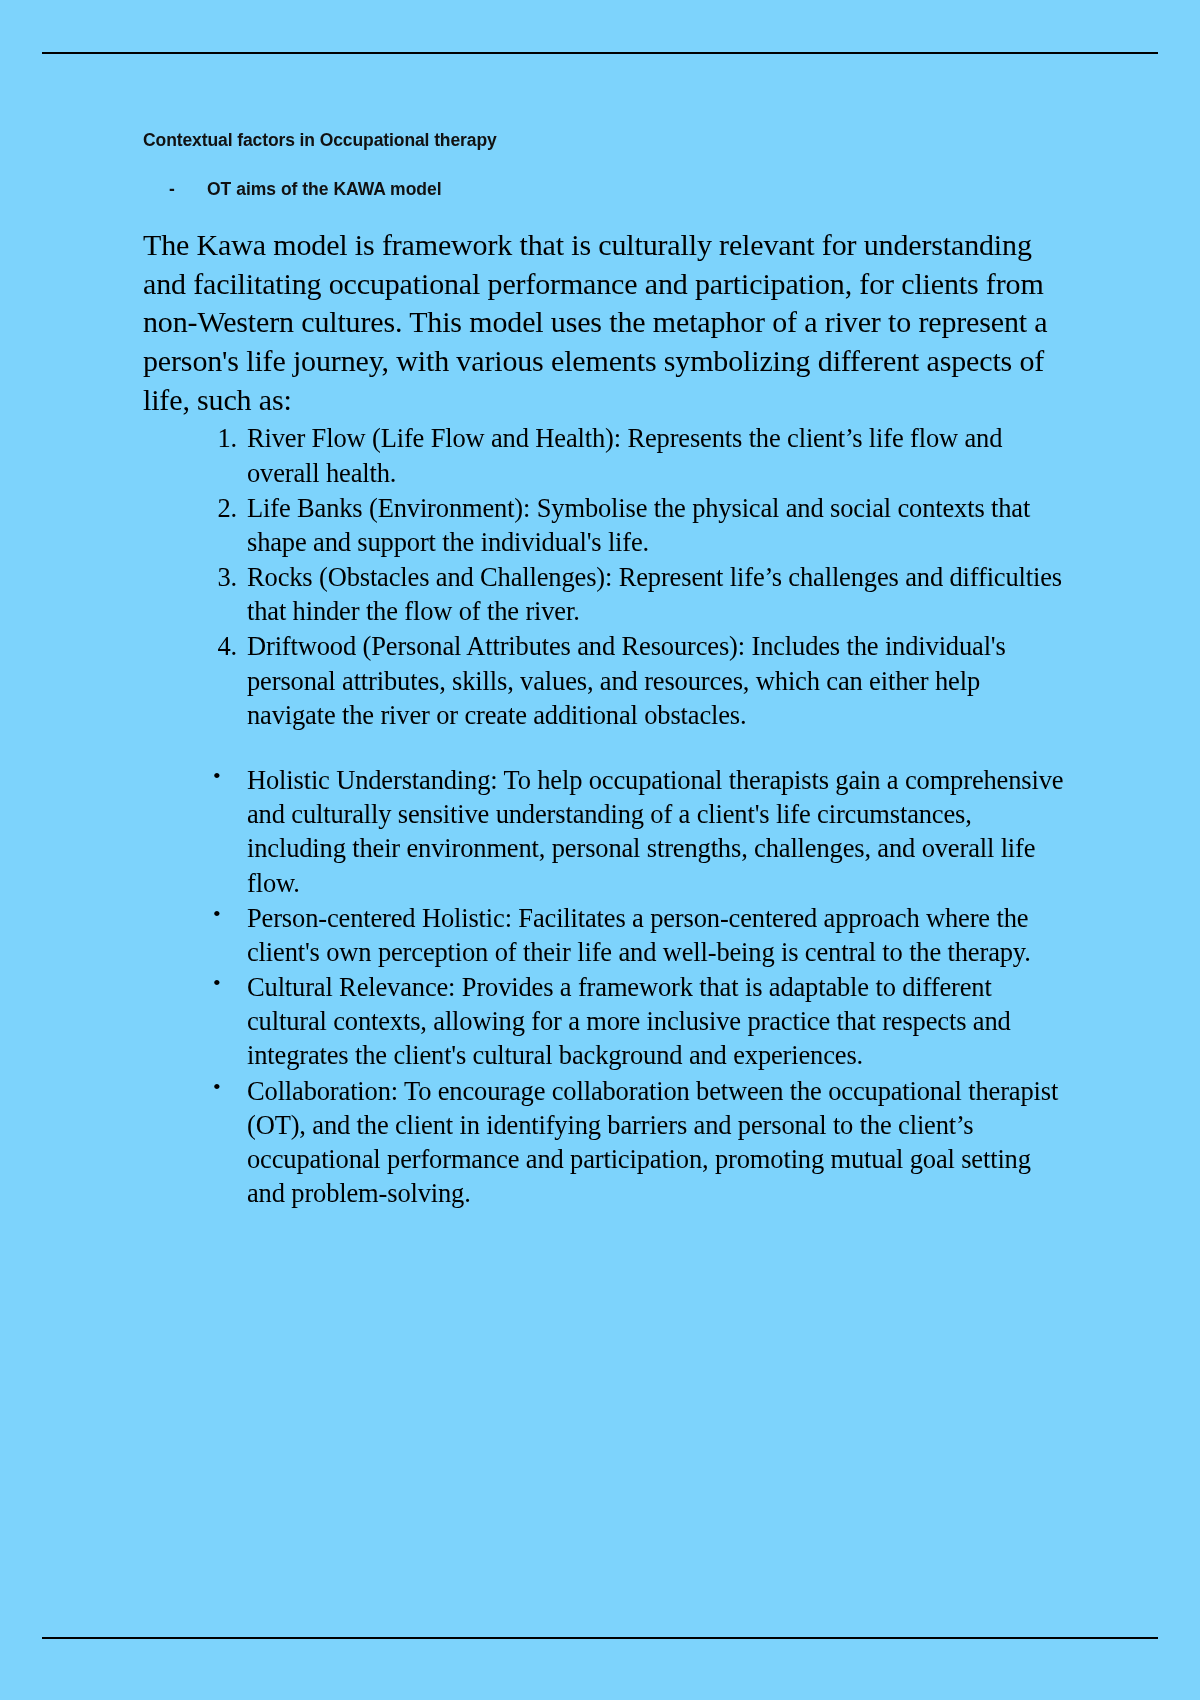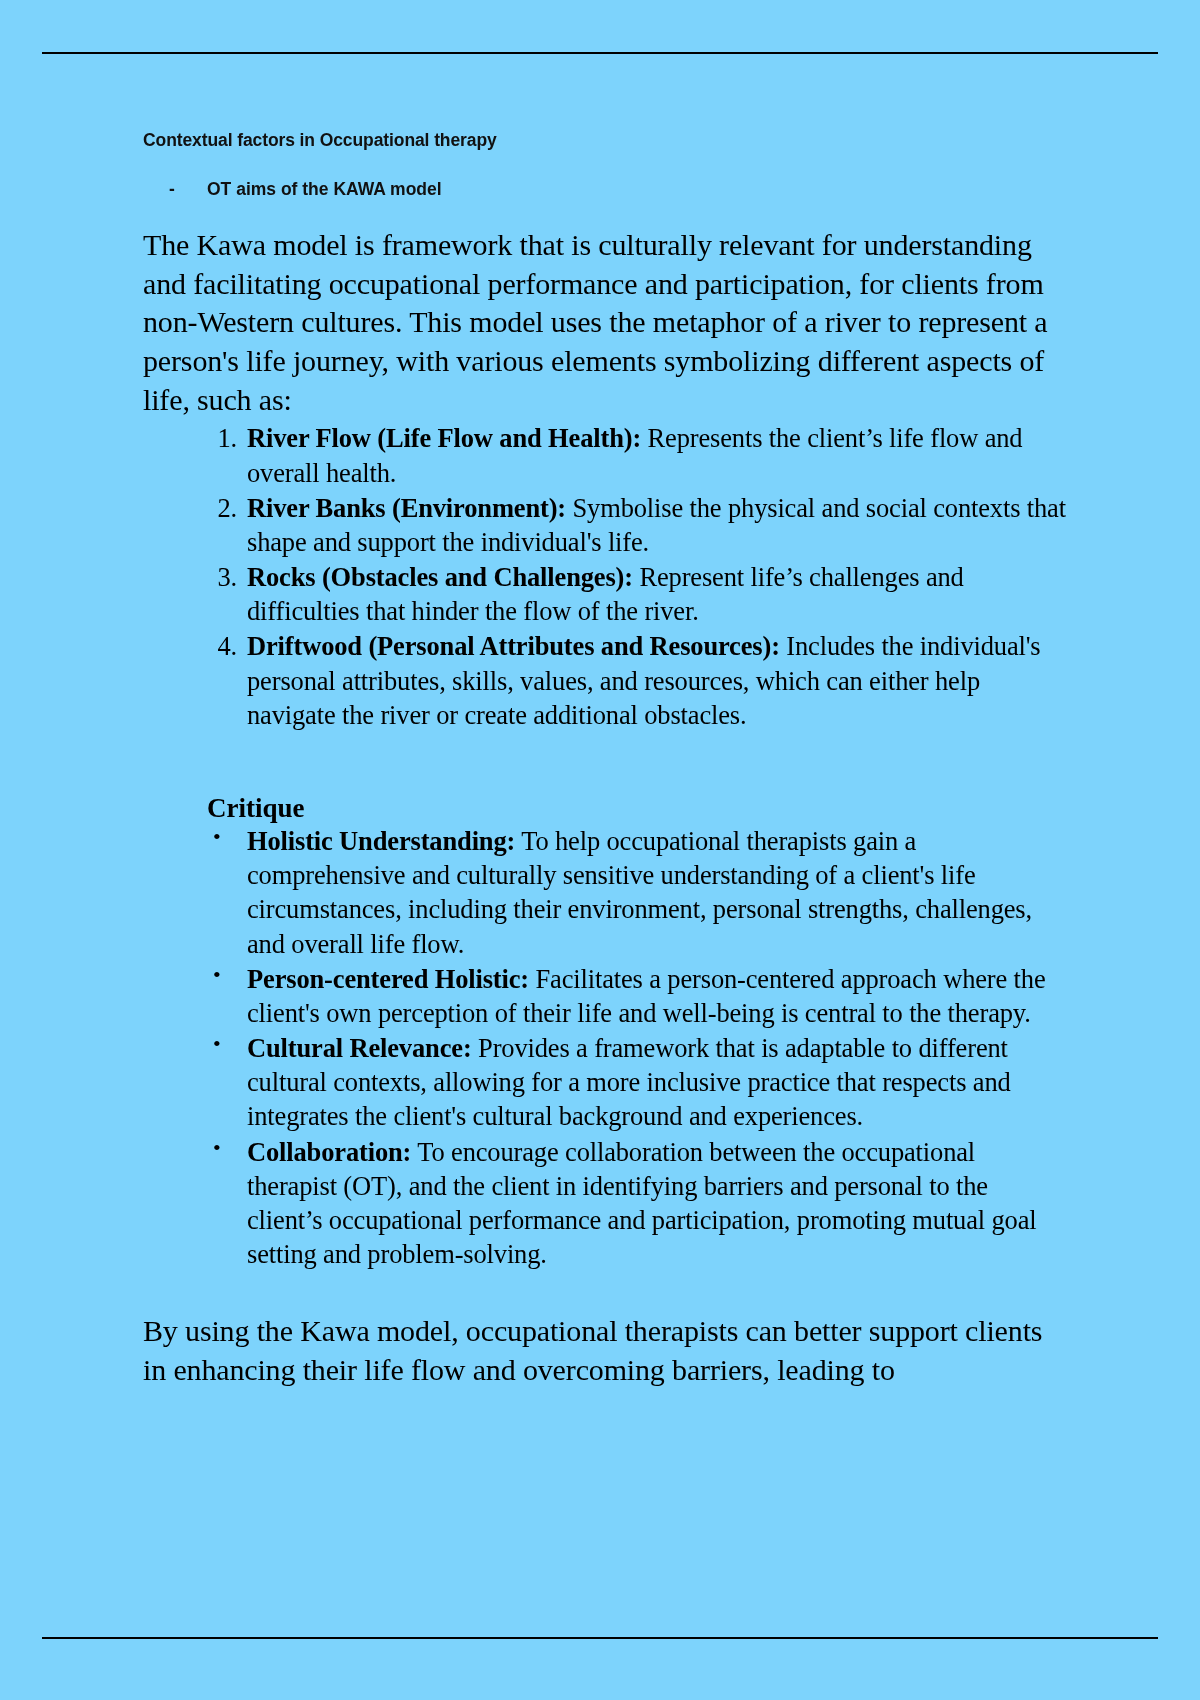--- a/index.html
+++ b/index.html
@@ -106,21 +106,21 @@
     letter-spacing: -0.15px;
   }
   ul.bullist > li::before {
     content: "\2022";
     position: absolute;
     left: 6px;
     top: -1px;
     font-size: 22px;
   }
 
-  .bold { font-weight: bold; }
+  .bold { font-weight: normal; }
 
   .critique {
     font-size: 27px;
     font-weight: bold;
     margin: 30px 0 0 64px;
   }
   .spacer-md { height: 30px; }
   .spacer-lg { height: 40px; }
 </style>
 </head>
@@ -140,48 +140,46 @@
       <span>OT aims of the KAWA model</span>
     </div>
 
     <p class="body">The Kawa model is framework that is culturally relevant for understanding and facilitating occupational performance and participation, for clients from non-Western cultures. This model uses the metaphor of a river to represent a person's life journey, with various elements symbolizing different aspects of life, such as:</p>
 
     <ol class="numlist">
       <li>
         <span class="bold">River Flow (Life Flow and Health):</span><span> Represents the client’s life flow and overall health.</span>
       </li>
       <li>
-        <span class="bold">River Banks (Environment):</span><span> Symbolise the physical and social contexts that shape and support the individual's life.</span>
+        <span class="bold">Life Banks (Environment):</span><span> Symbolise the physical and social contexts that shape and support the individual's life.</span>
       </li>
       <li>
         <span class="bold">Rocks (Obstacles and Challenges):</span><span> Represent life’s challenges and difficulties that hinder the flow of the river.</span>
       </li>
       <li>
         <span class="bold">Driftwood (Personal Attributes and Resources):</span><span> Includes the individual's personal attributes, skills, values, and resources, which can either help navigate the river or create additional obstacles.</span>
       </li>
     </ol>
 
     <div class="spacer-md"></div>
 
-    <div class="critique">Critique</div>
 
 
     <ul class="bullist">
       <li>
         <span class="bold">Holistic Understanding:</span><span> To help occupational therapists gain a comprehensive and culturally sensitive understanding of a client's life circumstances, including their environment, personal strengths, challenges, and overall life flow.</span>
       </li>
       <li>
         <span class="bold">Person-centered Holistic:</span><span> Facilitates a person-centered approach where the client's own perception of their life and well-being is central to the therapy.</span>
       </li>
       <li>
         <span class="bold">Cultural Relevance:</span><span> Provides a framework that is adaptable to different cultural contexts, allowing for a more inclusive practice that respects and integrates the client's cultural background and experiences.</span>
       </li>
       <li>
         <span class="bold">Collaboration:</span><span> To encourage collaboration between the occupational therapist (OT), and the client in identifying barriers and personal to the client’s occupational performance and participation, promoting mutual goal setting and problem-solving.</span>
       </li>
     </ul>
 
     <div class="spacer-lg"></div>
 
-    <p class="body">By using the Kawa model, occupational therapists can better support clients in enhancing their life flow and overcoming barriers, leading to</p>
 
   </div>
 </div>
 
 </body></html>

